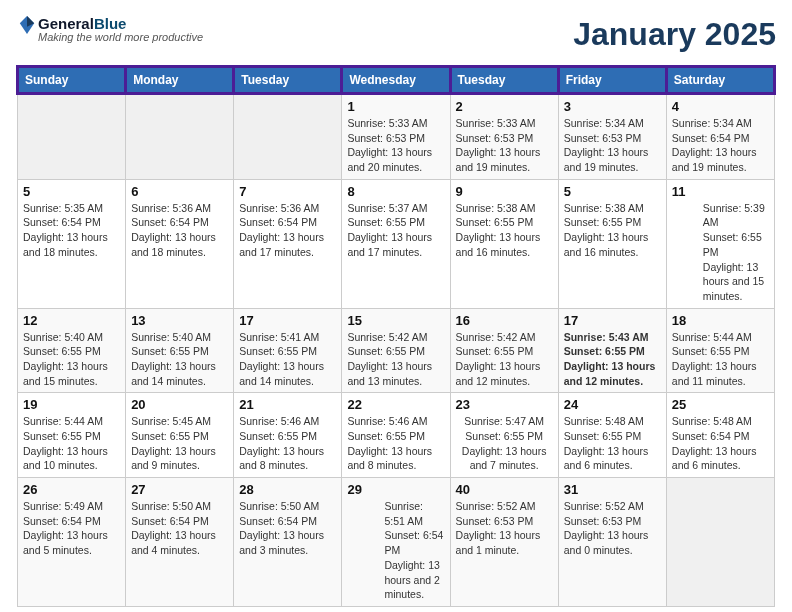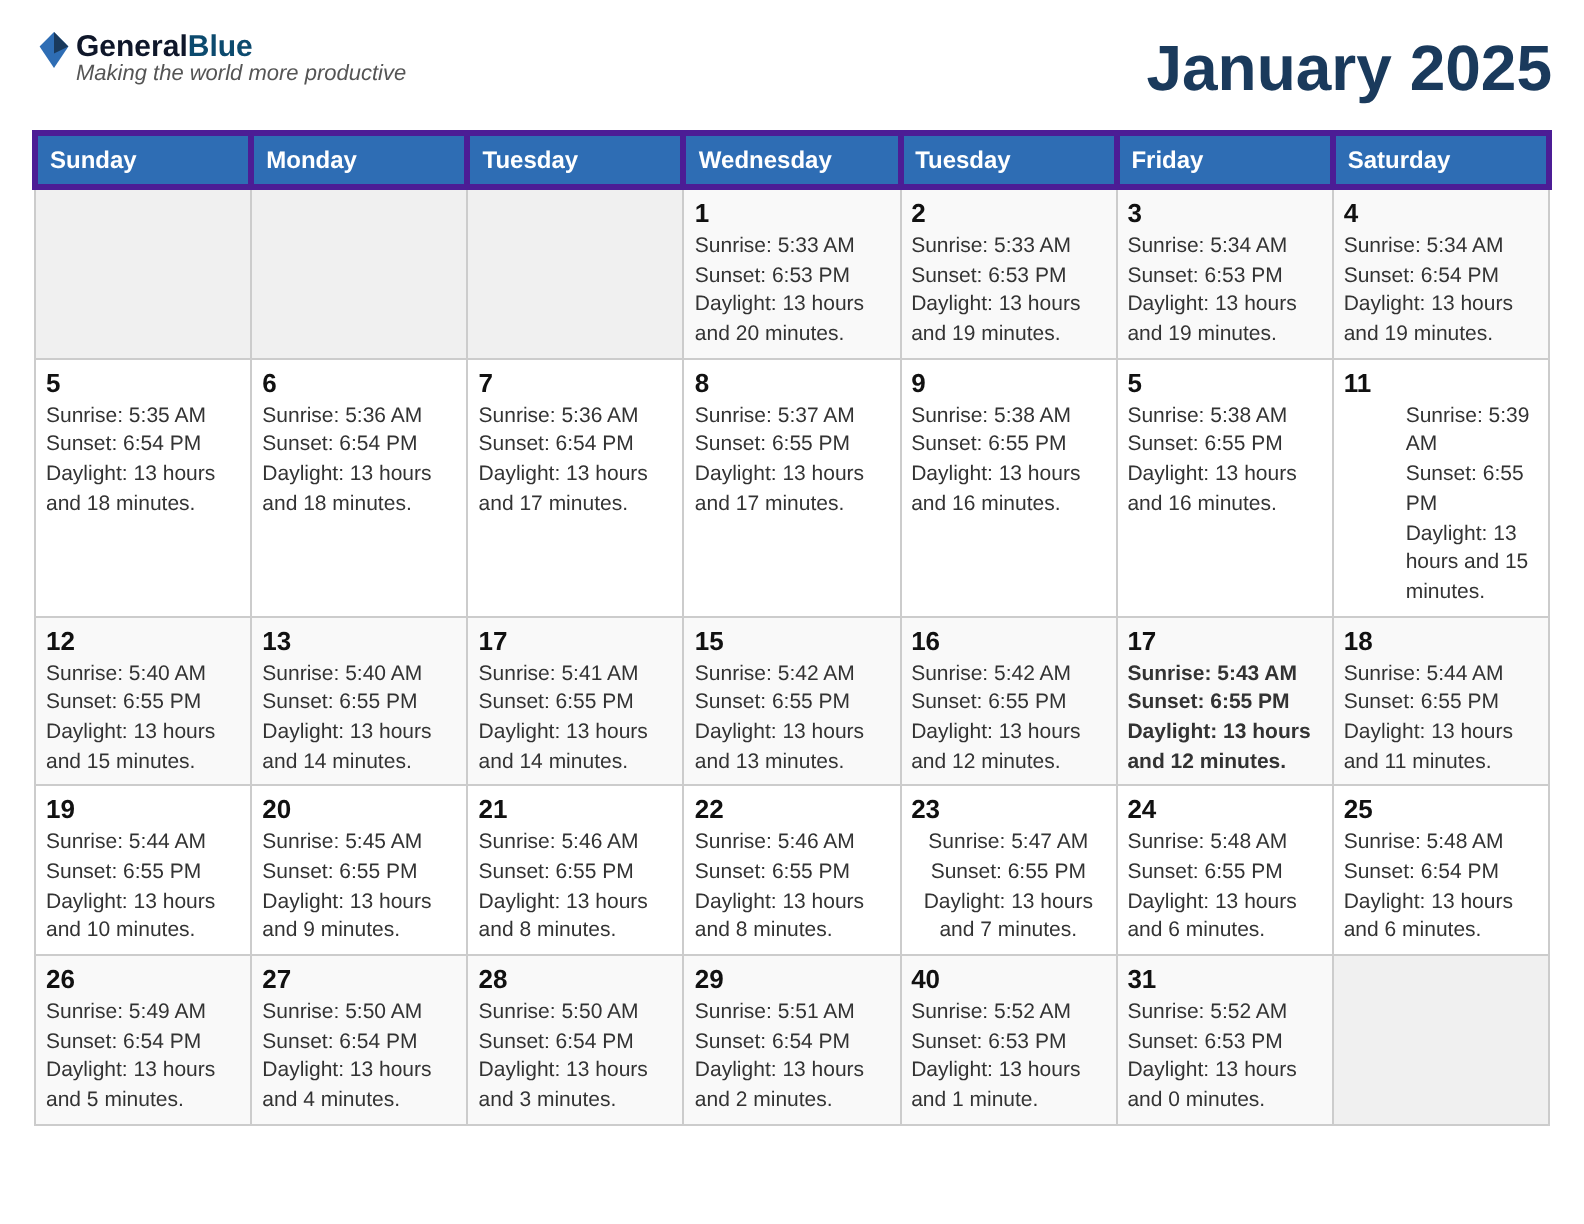--- a/index.html
+++ b/index.html
@@ -291,21 +291,21 @@
 Daylight: 13 hours and 4 minutes.</div>
         </td>
         <td>
           <span class="day-num">28</span>
           <div class="day-info" style="white-space: pre-line;">Sunrise: 5:50 AM
 Sunset: 6:54 PM
 Daylight: 13 hours and 3 minutes.</div>
         </td>
         <td>
           <span class="day-num">29</span>
-          <div class="day-info" style="white-space: pre-line;">Sunrise: 5:51 AM
+          <div class="day-info" style="white-space: pre-line; margin-left: 37px;">Sunrise: 5:51 AM
 Sunset: 6:54 PM
 Daylight: 13 hours and 2 minutes.</div>
         </td>
         <td>
           <span class="day-num">40</span>
           <div class="day-info" style="white-space: pre-line;">Sunrise: 5:52 AM
 Sunset: 6:53 PM
 Daylight: 13 hours and 1 minute.</div>
         </td>
         <td>

